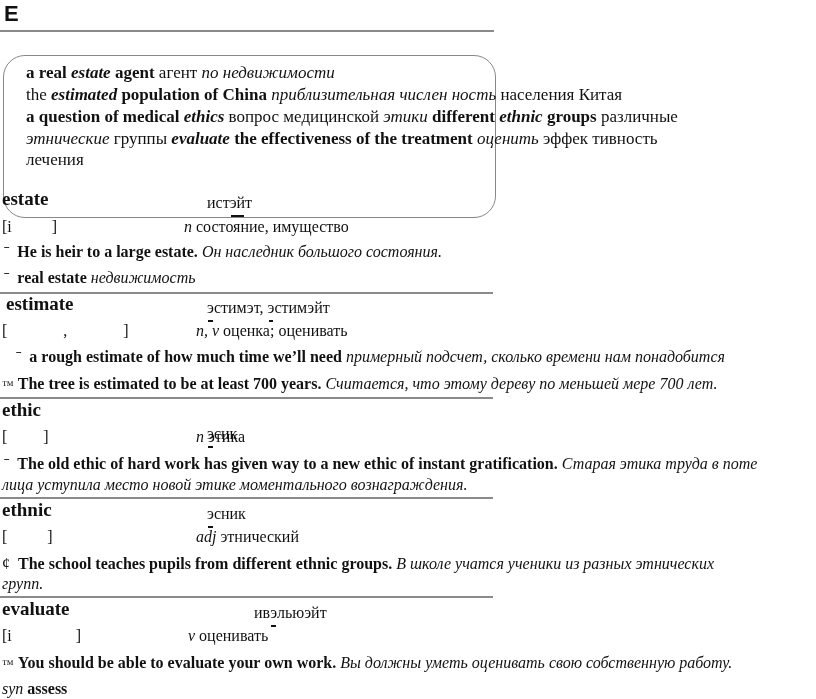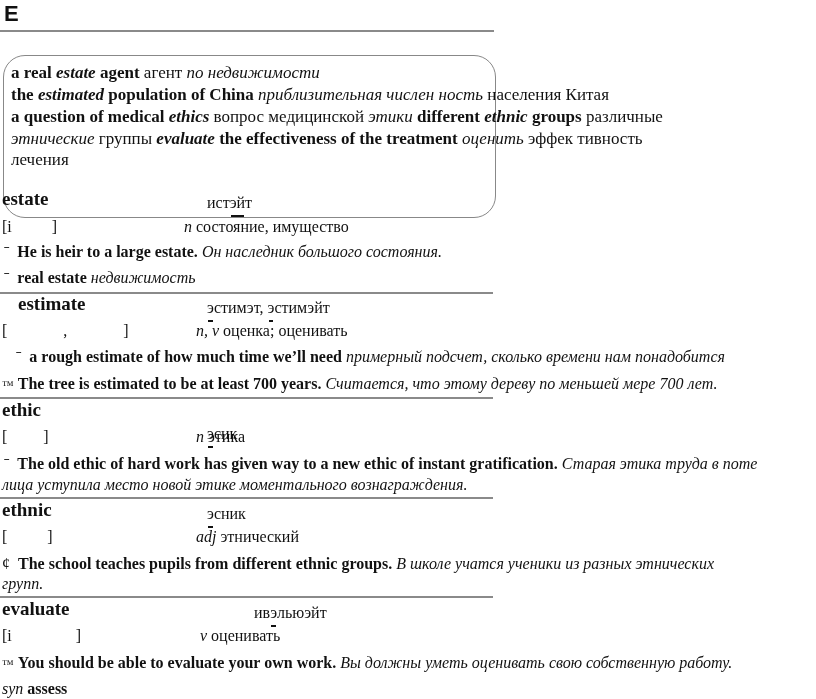--- a/index.html
+++ b/index.html
@@ -3,38 +3,38 @@
 <meta charset="utf-8">
 <style>
   html, body { margin:0; padding:0; background:#ffffff; }
   body { width:816px; height:699px; position:relative; overflow:hidden;
          font-family:"Liberation Serif", serif; color:#111; }
   .letter { position:absolute; left:4px; top:0px; font-family:"Liberation Sans", sans-serif;
             font-weight:bold; font-size:22px; line-height:28px; }
   .hr { position:absolute; left:0; height:0; border-top:2px solid #8a8a8a; }
   .box { position:absolute; left:3px; top:55px; width:491px; height:161px;
          border:1.5px solid #888; border-radius:22px; }
-  .line { position:absolute; left:11px; font-size:17px; line-height:21px; white-space:nowrap; }
+  .line { position:absolute; left:26px; font-size:17px; line-height:21px; white-space:nowrap; }
   .abs { position:absolute; white-space:nowrap; font-size:16px; line-height:20px; }
   .hw { font-weight:bold; font-size:19px; }
   b { font-weight:bold; }
   i { font-style:italic; }
   .u { position:relative; display:inline-block; }
   .u::after { content:""; position:absolute; left:1px; right:1px; bottom:-4px; border-top:2px solid #111; }
 </style>
 </head>
 <body>
 
 <div class="letter">E</div>
 <div class="hr" style="top:30px;width:494px;"></div>
 
 <div class="box"></div>
 <div id="phrases">
     <div class="line" style="top: 62px;"><span style="font-weight: bold;">a real </span><span style="font-weight: bold; font-style: italic;">estate</span><span style="font-weight: bold;"> agent </span><span>агент </span><span style="font-style: italic;">по недвижимости</span></div>
-    <div class="line" style="top: 84px;"><span style="font-weight: bold;">the </span><span style="font-weight: bold; font-style: italic;">estimated</span><span style="font-weight: bold;"> population of China </span><span style="font-style: italic;">приблизительная числен ность</span><span> населения Китая</span></div>
+    <div class="line" style="top: 84px;"><span style="font-weight: normal;">the </span><span style="font-weight: bold; font-style: italic;">estimated</span><span style="font-weight: bold;"> population of China </span><span style="font-style: italic;">приблизительная числен ность</span><span> населения Китая</span></div>
     <div class="line" style="top: 106px;"><span style="font-weight: bold;">a question of medical </span><span style="font-weight: bold; font-style: italic;">ethics</span><span> вопрос медицинской </span><span style="font-style: italic;">этики</span><span style="font-weight: bold;"> different </span><span style="font-weight: bold; font-style: italic;">ethnic</span><span style="font-weight: bold;"> groups</span><span> различные</span></div>
     <div class="line" style="top: 128px;"><span style="font-style: italic;">этнические</span><span> группы </span><span style="font-weight: bold; font-style: italic;">evaluate</span><span style="font-weight: bold;"> the effectiveness of the treatment </span><span style="font-style: italic;">оценить</span><span> эффек тивность</span></div>
     <div class="line" style="top: 149px;"><span>лечения</span></div>
   </div>
 
 <div>
   <div class="abs hw" style="left:2px;top:189px;">estate</div>
   <div class="abs" style="left:207px;top:193px;text-align:right;">
     <span>ист</span><span class="u">эй</span><span>т</span>
   </div>
@@ -45,21 +45,21 @@
   <div class="abs" style="left:4px;top:242px;">
     <span>ˉ</span>&nbsp;&nbsp;<b>He is heir to a large estate.</b><i> Он наследник большого состояния.</i>
   </div>
   <div class="abs" style="left:4px;top:268px;">
     <span>ˉ</span>&nbsp;&nbsp;<b>real estate</b><i> недвижимость</i>
   </div>
 </div>
 <div class="hr" style="top:292px;width:493px;"></div>
 
 <div>
-  <div class="abs hw" style="left:18px;top:294px;text-align:right;">estimate</div>
+  <div class="abs hw" style="left:6px;top:294px;text-align:right;">estimate</div>
   <div class="abs" style="left:207px;top:298px;">
     <span class="u">э</span><span>стимэт, </span><span class="u">э</span><span>стимэйт</span>
   </div>
   <div class="abs" style="left:2px;top:321px;white-space:pre;">[              ,              ]</div>
   <div class="abs" style="left:196px;top:321px;">
     <i>n, v</i><span> оценка; оценивать</span>
   </div>
   <div class="abs" style="left:16px;top:347px;">
     <span>ˉ</span>&nbsp;&nbsp;<b>a rough estimate of how much time we’ll need</b><i> примерный подсчет, сколько времени нам понадобится</i>
   </div>
@@ -104,21 +104,21 @@
   </div>
 </div>
 <div class="hr" style="top:596px;width:493px;"></div>
 
 <div>
   <div class="abs hw" style="left:2px;top:599px;">evaluate</div>
   <div class="abs" style="left:218px;top:603px;margin-left:36px;">
     <span>ив</span><span class="u">э</span><span>льюэйт</span>
   </div>
   <div class="abs" style="left:2px;top:626px;white-space:pre;">[i                ]</div>
-  <div class="abs" style="left:200px;top:626px;text-align:right;">
+  <div class="abs" style="left:188px;top:626px;text-align:right;">
     <i>v</i><span> оценивать</span>
   </div>
   <div class="abs" style="left:2px;top:653px;">
     <span style="font-size:12px;">™</span>&nbsp;<b>You should be able to evaluate your own work.</b><i> Вы должны уметь оценивать свою собственную работу.</i>
   </div>
   <div class="abs" style="left:2px;top:679px;">
     <i>syn</i><b> assess</b>
   </div>
 </div>
 

